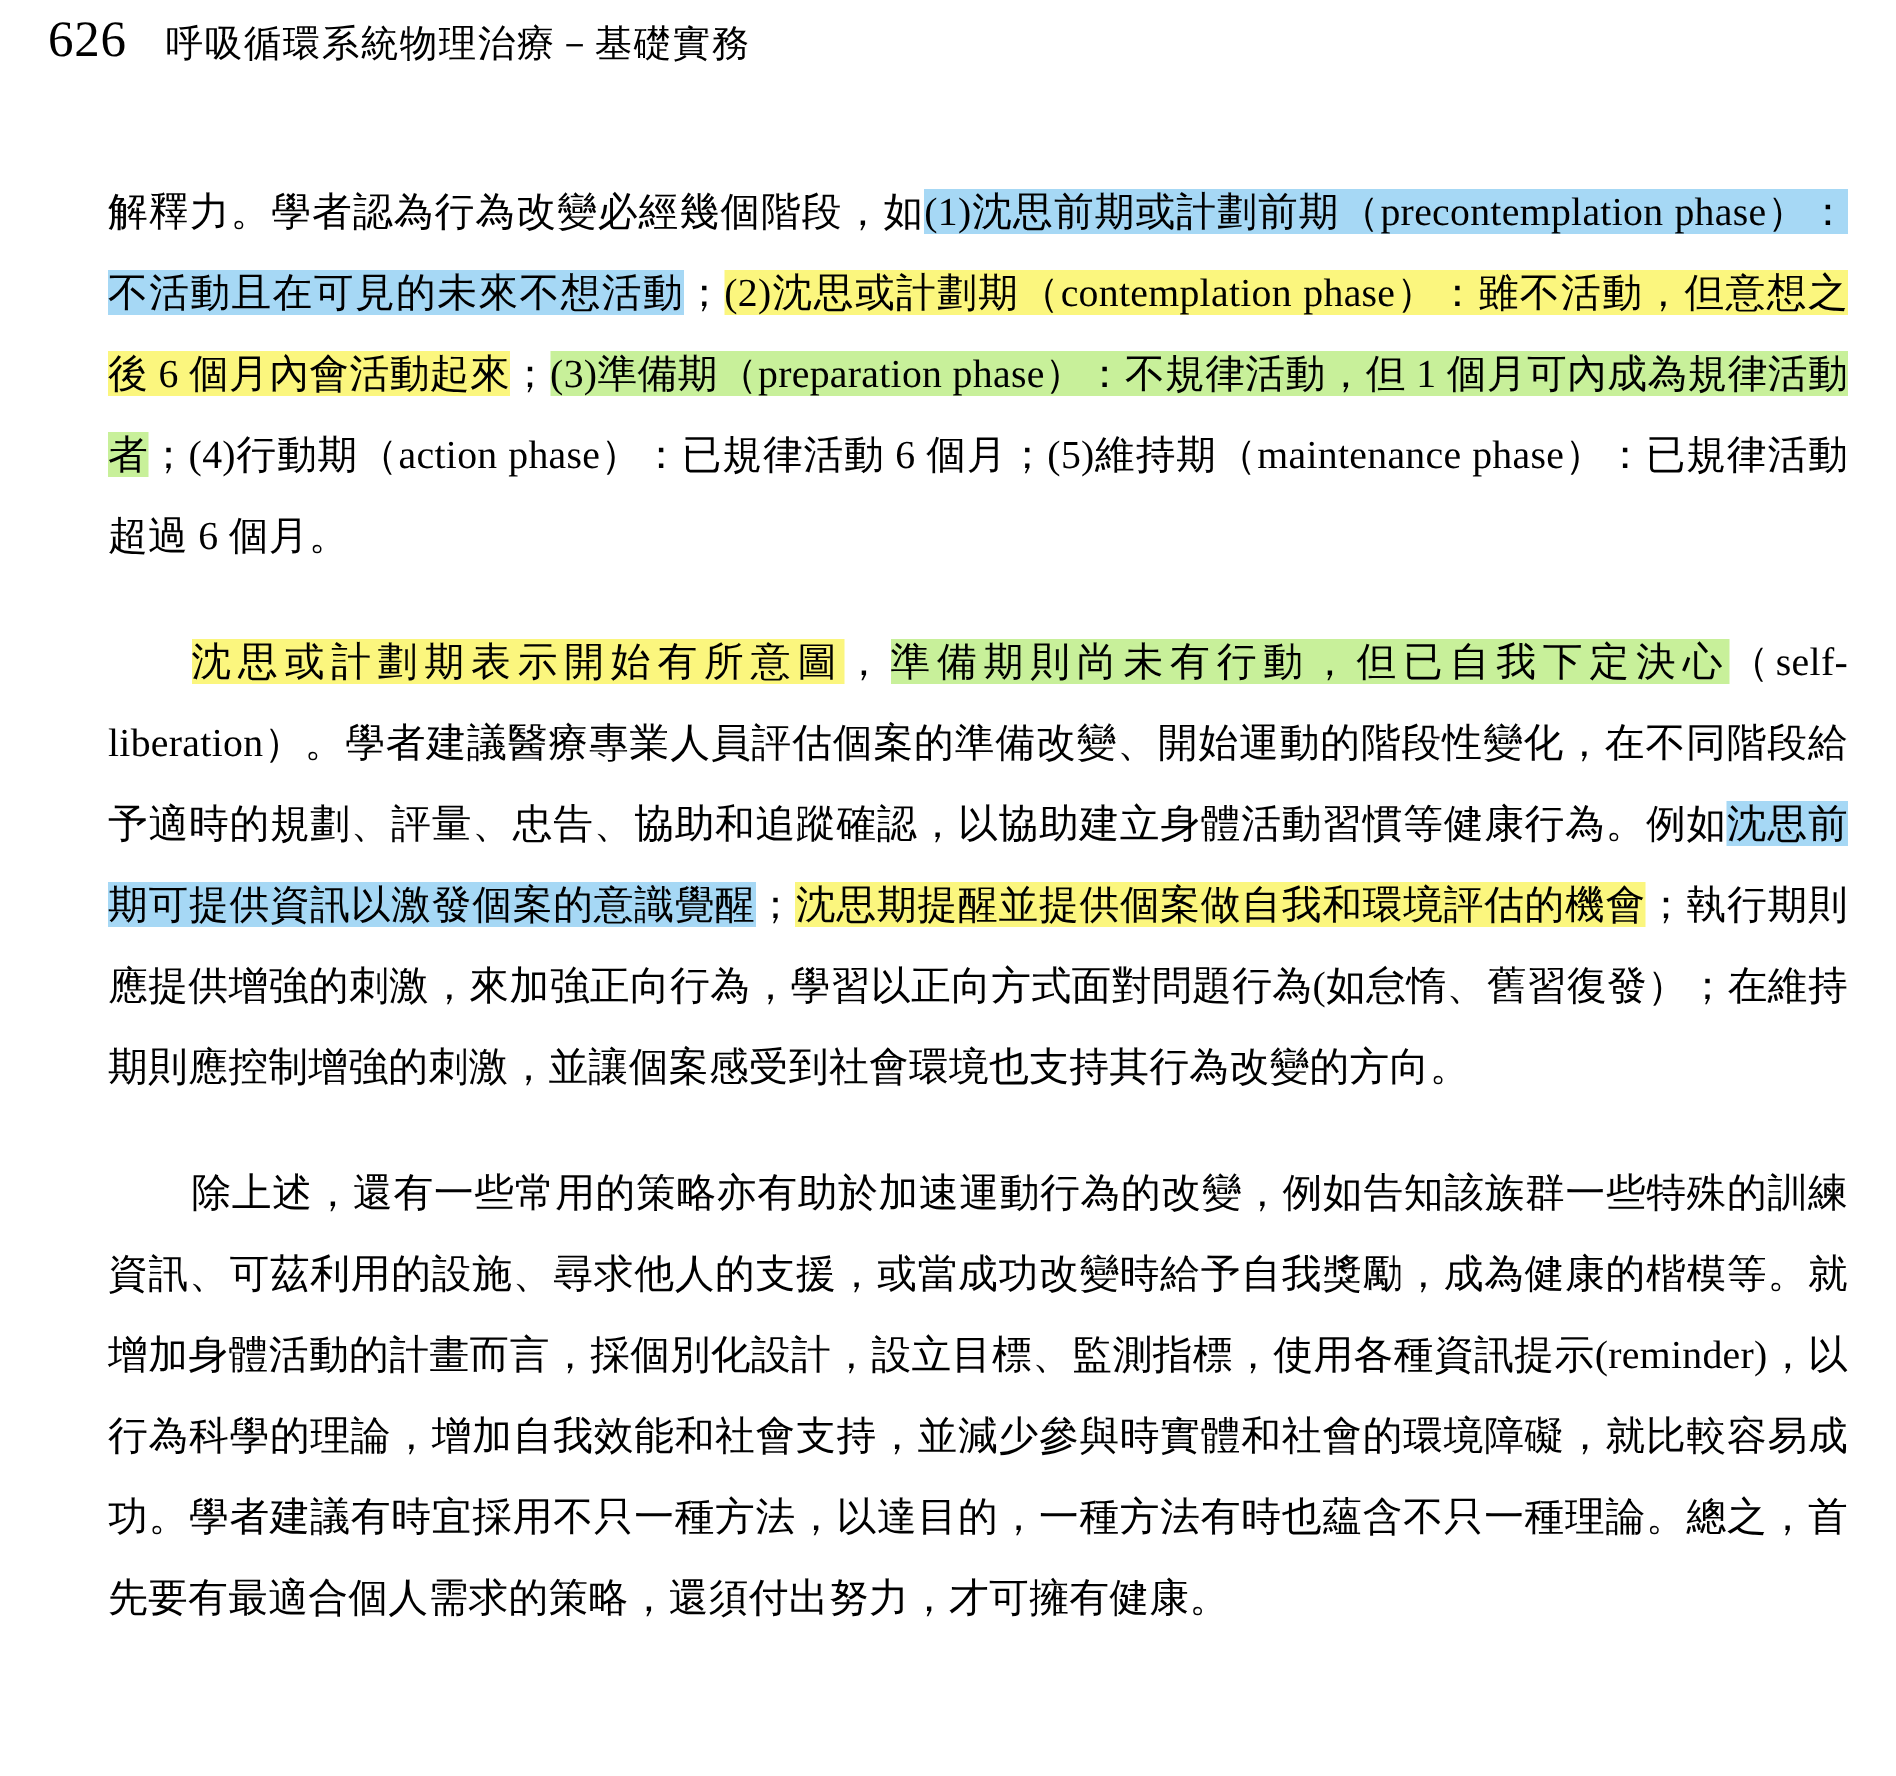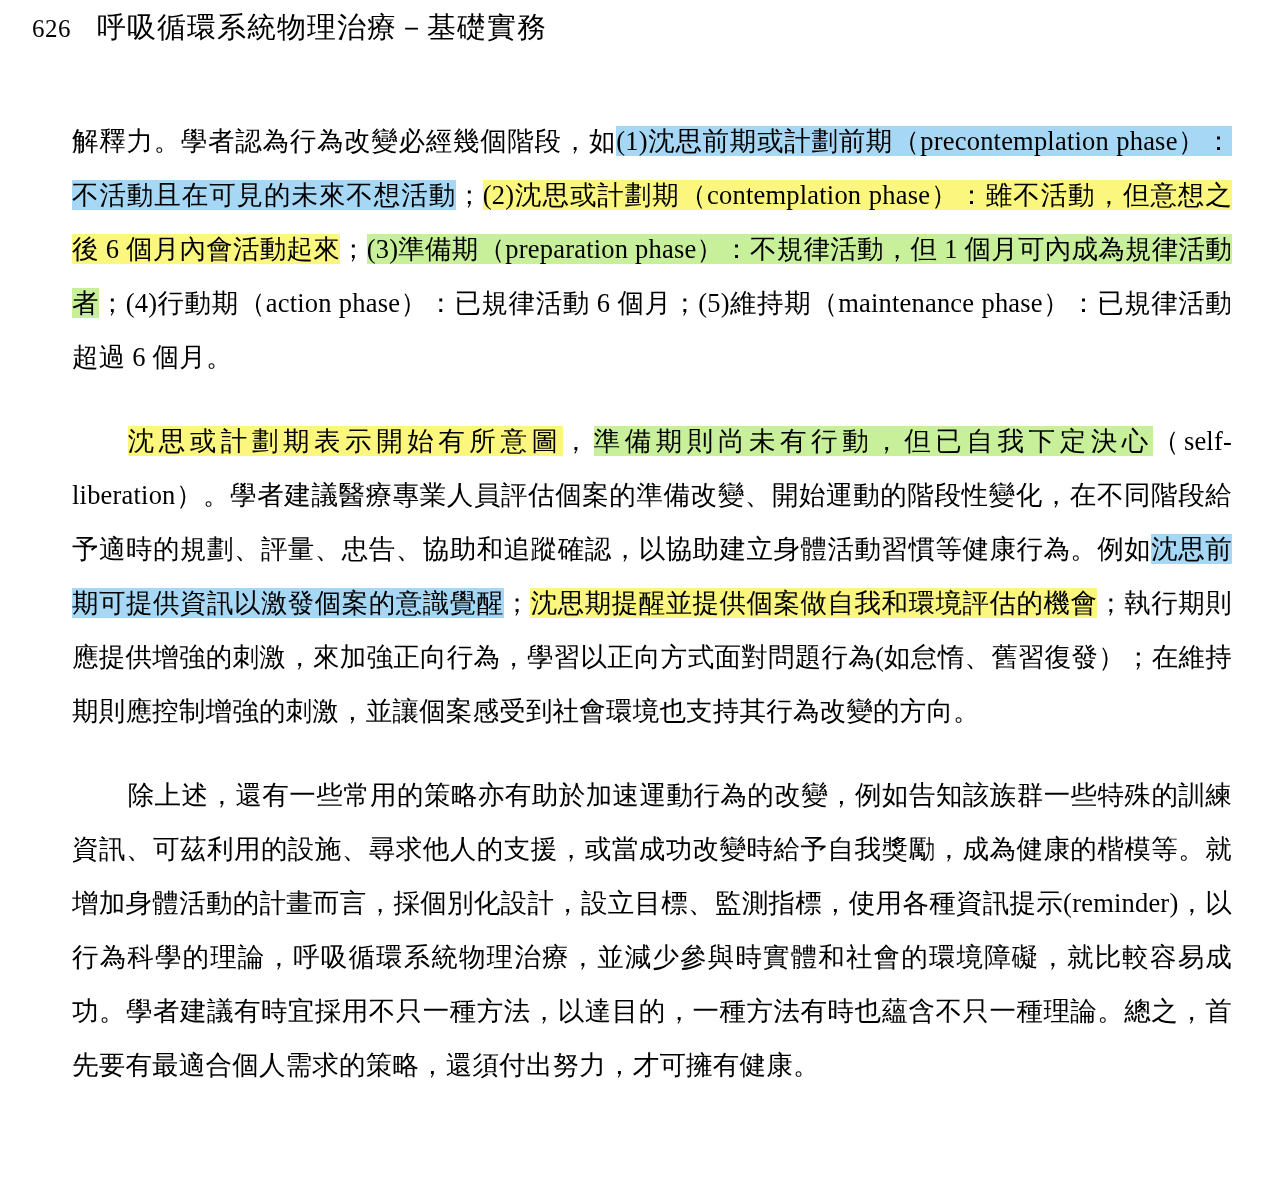--- a/index.html
+++ b/index.html
@@ -25,24 +25,24 @@
     display: flex;
     align-items: baseline;
     gap: 26px;
     font-size: 25px;
     letter-spacing: 0.5px;
     padding-top: 8px;
     height: 44px;
   }
   .running-head .pagenum {
     font-family: "Liberation Serif", serif;
-    font-size: 25px;
+    font-size: 34px;
   }
   .running-head .title {
-    font-size: 29px;
+    font-size: 25px;
     letter-spacing: 1px;
   }
   .body-block {
     margin-top: 62px;
     margin-left: 40px;
   }
   p.para {
     margin: 0 0 0 0;
     font-size: 26.5px;
     line-height: 54px;
@@ -75,16 +75,16 @@
     <span class="pagenum">626</span>
     <span class="title">呼吸循環系統物理治療－基礎實務</span>
   </div>
 
   <div class="body-block">
 
     <p class="para"><span>解釋力。學者認為行為改變必經幾個階段，如</span><span class="hl-blue">(1)沈思前期或計劃前期（precontemplation phase）：不活動且在可見的未來不想活動</span><span>；</span><span class="hl-yellow">(2)沈思或計劃期（contemplation phase）：雖不活動，但意想之後 6 個月內會活動起來</span><span>；</span><span class="hl-green">(3)準備期（preparation phase）：不規律活動，但 1 個月可內成為規律活動者</span><span>；(4)行動期（action phase）：已規律活動 6 個月；(5)維持期（maintenance phase）：已規律活動超過 6 個月。</span></p>
 
     <p class="para indent"><span class="hl-yellow">沈思或計劃期表示開始有所意圖</span><span>，</span><span class="hl-green">準備期則尚未有行動，但已自我下定決心</span><span>（self-liberation）。學者建議醫療專業人員評估個案的準備改變、開始運動的階段性變化，在不同階段給予適時的規劃、評量、忠告、協助和追蹤確認，以協助建立身體活動習慣等健康行為。例如</span><span class="hl-blue">沈思前期可提供資訊以激發個案的意識覺醒</span><span>；</span><span class="hl-yellow">沈思期提醒並提供個案做自我和環境評估的機會</span><span>；執行期則應提供增強的刺激，來加強正向行為，學習以正向方式面對問題行為(如怠惰、舊習復發）；在維持期則應控制增強的刺激，並讓個案感受到社會環境也支持其行為改變的方向。</span></p>
 
-    <p class="para indent">除上述，還有一些常用的策略亦有助於加速運動行為的改變，例如告知該族群一些特殊的訓練資訊、可茲利用的設施、尋求他人的支援，或當成功改變時給予自我獎勵，成為健康的楷模等。就增加身體活動的計畫而言，採個別化設計，設立目標、監測指標，使用各種資訊提示(reminder)，以行為科學的理論，呼吸循環系統物理治療，並減少參與時實體和社會的環境障礙，就比較容易成功。學者建議有時宜採用不只一種方法，以達目的，一種方法有時也蘊含不只一種理論。總之，首先要有最適合個人需求的策略，還須付出努力，才可擁有健康。</p>
+    <p class="para indent">除上述，還有一些常用的策略亦有助於加速運動行為的改變，例如告知該族群一些特殊的訓練資訊、可茲利用的設施、尋求他人的支援，或當成功改變時給予自我獎勵，成為健康的楷模等。就增加身體活動的計畫而言，採個別化設計，設立目標、監測指標，使用各種資訊提示(reminder)，以行為科學的理論，增加自我效能和社會支持，並減少參與時實體和社會的環境障礙，就比較容易成功。學者建議有時宜採用不只一種方法，以達目的，一種方法有時也蘊含不只一種理論。總之，首先要有最適合個人需求的策略，還須付出努力，才可擁有健康。</p>
 
   </div>
 </div>
 
 </body></html>

